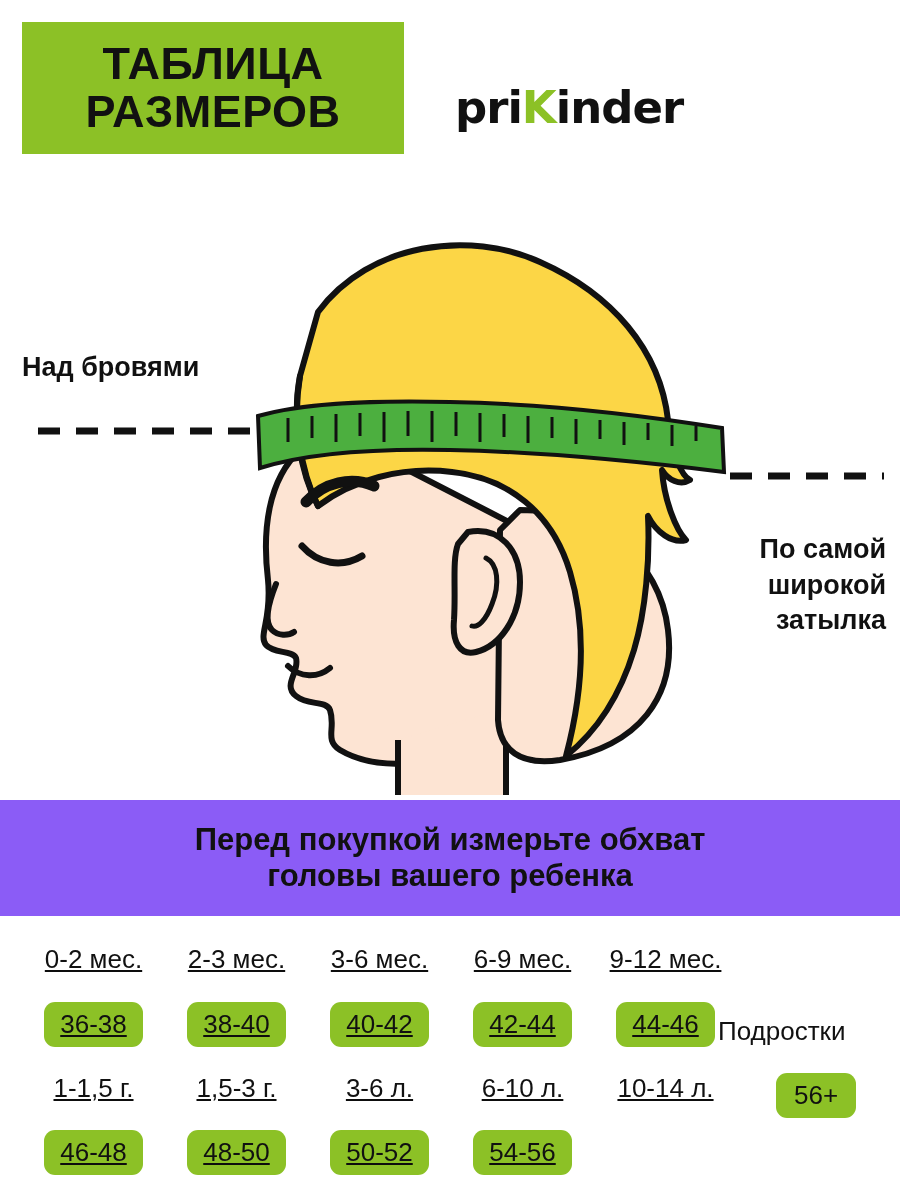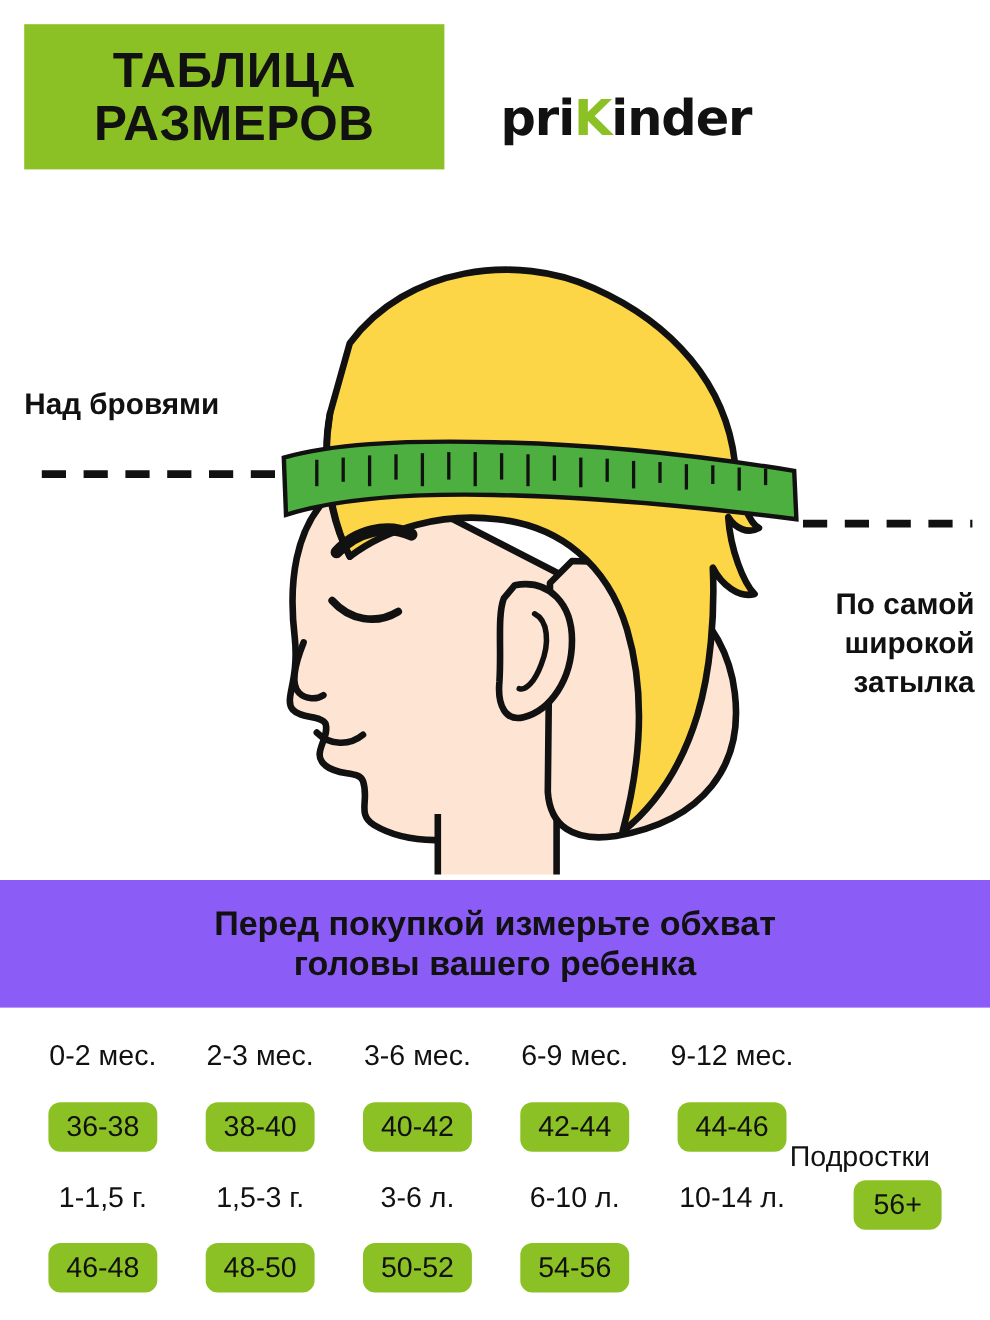--- a/index.html
+++ b/index.html
@@ -124,20 +124,21 @@
     left: 0;
     top: 930px;
     width: 900px;
     height: 262px;
   }
   .row {
     position: absolute;
     left: 0;
     width: 792px;
     display: flex;
+    text-decoration: underline;
   }
   .row.ages-1  { top: 14px; }
   .row.sizes-1 { top: 72px; }
   .row.ages-2  { top: 143px; }
   .row.sizes-2 { top: 200px; }
 
   .cell {
     width: 143px;
     display: flex;
     justify-content: center;
@@ -159,21 +160,20 @@
     white-space: nowrap;
   }
 
   .teen-label {
     position: absolute;
     left: 718px;
     top: 86px;
     font-size: 26px;
     color: #111111;
     white-space: nowrap;
-    margin-top: 20px;
   }
   .teen-chip {
     position: absolute;
     left: 776px;
     top: 143px;
     background: #8cc126;
     border-radius: 11px;
     padding: 7px 18px;
     font-size: 26px;
     color: #111111;

